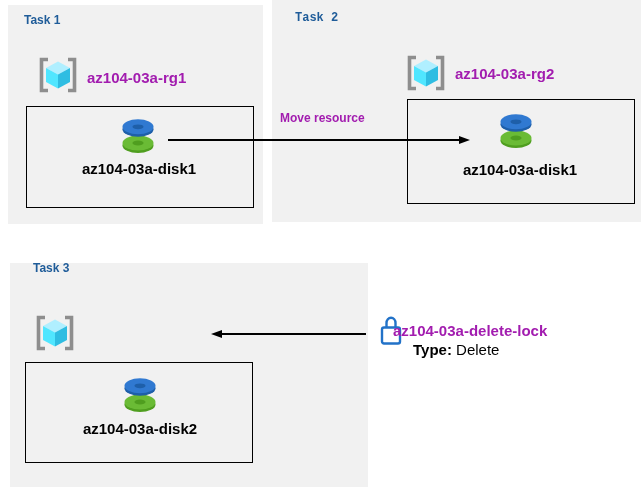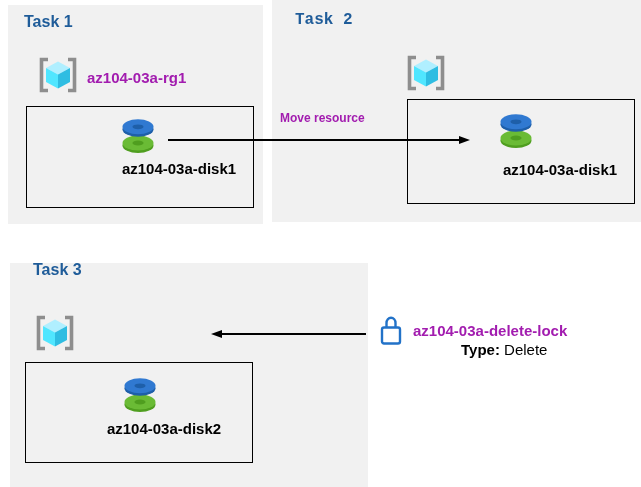--- a/index.html
+++ b/index.html
@@ -2,50 +2,50 @@
 <html><head>
 <meta charset="utf-8">
 <style>
   html,body{margin:0;padding:0;background:#ffffff;}
   .canvas{
     position:relative;width:641px;height:487px;background:#ffffff;
     font-family:"Liberation Sans",sans-serif;overflow:hidden;
   }
   .panel{position:absolute;background:#f1f1f1;}
   .task-title{
-    position:absolute;font-weight:bold;font-size:16px;color:#1f5c99;
+    position:absolute;font-weight:bold;font-size:12px;color:#1f5c99;
     white-space:nowrap;
   }
   .bold-label{
     position:absolute;font-weight:bold;font-size:15px;color:#a21caf;
     white-space:nowrap;
   }
   .resource-box{
     position:absolute;border:1.5px solid #000;background:transparent;
   }
   .disk-label{
     position:absolute;font-weight:bold;font-size:15px;color:#000;
-    text-align:center;white-space:nowrap;padding-left:40px;
+    text-align:center;white-space:nowrap;
   }
   .icon-abs{position:absolute;}
   .hline{position:absolute;height:2px;background:#000;}
   .arrowhead-right{
     position:absolute;width:0;height:0;
     border-top:4.5px solid transparent;border-bottom:4.5px solid transparent;
     border-left:11px solid #000;
   }
   .arrowhead-left{
     position:absolute;width:0;height:0;
     border-top:4.5px solid transparent;border-bottom:4.5px solid transparent;
     border-right:11px solid #000;
   }
   .lock-type{
     position:absolute;font-size:15px;color:#000;white-space:nowrap;
   }
-  .lock-type b{font-weight:bold;margin-left:48px;}
+  .lock-type b{font-weight:bold;}
 </style>
 </head>
 <body>
 
 <div class="canvas">
 
   <div class="panel" style="left:8px;top:5px;width:255px;height:219px;"></div>
   <div class="task-title" style="left:24px;top:13px;">Task 1</div>
 
   <svg class="icon-abs" style="left:36px;top:56px;" width="44" height="38" viewBox="0 0 44 38">
@@ -71,20 +71,21 @@
   <div class="panel" style="left:272px;top:0px;width:369px;height:222px;"></div>
   <div class="task-title" style="left:295px;top:11px;font-family:Liberation Mono, monospace;">Task 2</div>
 
   <svg class="icon-abs" style="left:404px;top:54px;" width="44" height="38" viewBox="0 0 44 38">
     <path d="M12 3.5 H5.5 V34.5 H12" fill="none" stroke="#8e8e8e" stroke-width="3.6"></path>
     <path d="M32 3.5 H38.5 V34.5 H32" fill="none" stroke="#8e8e8e" stroke-width="3.6"></path>
     <polygon points="22,5.5 34,12 22,18.5 10,12" fill="#b0efff"></polygon>
     <polygon points="10,12 22,18.5 22,32.5 10,26" fill="#50e6ff"></polygon>
     <polygon points="34,12 22,18.5 22,32.5 34,26" fill="#2fbde2"></polygon>
   </svg>
+  <div class="bold-label" style="left:455px;top:65px;">az104-03a-rg2</div>
 
   <div class="resource-box" style="left:407px;top:99px;width:226px;height:103px;"></div>
   <svg class="icon-abs" style="left:494px;top:112px;" width="44" height="38" viewBox="0 0 44 38">
     <ellipse cx="22" cy="28.5" rx="15.5" ry="7.5" fill="#4f9e1f"></ellipse>
     <ellipse cx="22" cy="26" rx="15.5" ry="7.5" fill="#6abb35"></ellipse>
     <ellipse cx="22" cy="26" rx="5.5" ry="2.4" fill="#4f9e1f"></ellipse>
     <ellipse cx="22" cy="12.3" rx="15.5" ry="7.5" fill="#1e5fa9"></ellipse>
     <ellipse cx="22" cy="9.8" rx="15.5" ry="7.5" fill="#3079d1"></ellipse>
     <ellipse cx="22" cy="9.8" rx="5.5" ry="2.4" fill="#1e5fa9"></ellipse>
   </svg>
@@ -107,28 +108,28 @@
 
   <div class="resource-box" style="left:25px;top:362px;width:226px;height:99px;"></div>
   <svg class="icon-abs" style="left:118px;top:376px;" width="44" height="38" viewBox="0 0 44 38">
     <ellipse cx="22" cy="28.5" rx="15.5" ry="7.5" fill="#4f9e1f"></ellipse>
     <ellipse cx="22" cy="26" rx="15.5" ry="7.5" fill="#6abb35"></ellipse>
     <ellipse cx="22" cy="26" rx="5.5" ry="2.4" fill="#4f9e1f"></ellipse>
     <ellipse cx="22" cy="12.3" rx="15.5" ry="7.5" fill="#1e5fa9"></ellipse>
     <ellipse cx="22" cy="9.8" rx="15.5" ry="7.5" fill="#3079d1"></ellipse>
     <ellipse cx="22" cy="9.8" rx="5.5" ry="2.4" fill="#1e5fa9"></ellipse>
   </svg>
-  <div class="disk-label" style="left:21px;top:420px;width:206px;">az104-03a-disk2</div>
+  <div class="disk-label" style="left:37px;top:420px;width:206px;">az104-03a-disk2</div>
 
   <div class="arrowhead-left" style="left:211px;top:329.5px;"></div>
   <div class="hline" style="left:221px;top:333px;width:145px;"></div>
 
   <svg class="icon-abs" style="left:377px;top:314px;background:#ffffff;" width="28" height="34" viewBox="0 0 28 34">
     <path d="M9.5 14 V9 A4.5 5.2 0 0 1 18.5 9 V14" fill="none" stroke="#2272c8" stroke-width="2.4"></path>
     <rect x="5" y="13.5" width="18" height="16" rx="2" fill="#ffffff" stroke="#2272c8" stroke-width="2.4"></rect>
   </svg>
-  <div class="bold-label" style="left:413px;top:322px;">az104-03a-delete-lock</div>
+  <div class="bold-label" style="left:393px;top:322px;">az104-03a-delete-lock</div>
   <div class="lock-type" style="left:413px;top:341px;">
     <b>Type:</b>
     <span>Delete</span>
   </div>
 
 </div>
 
 </body></html>

